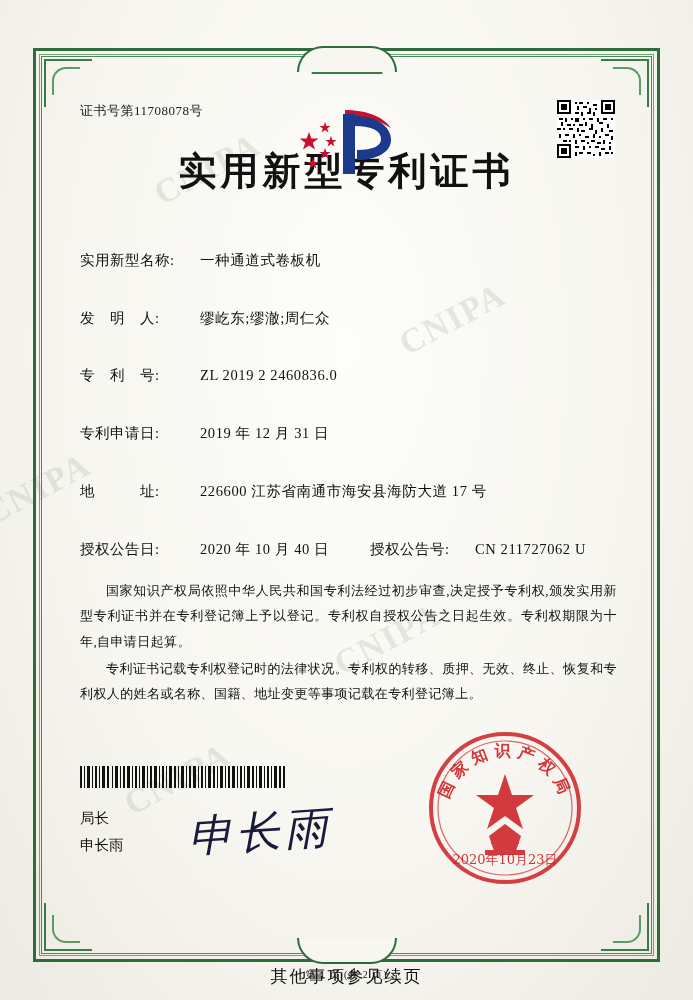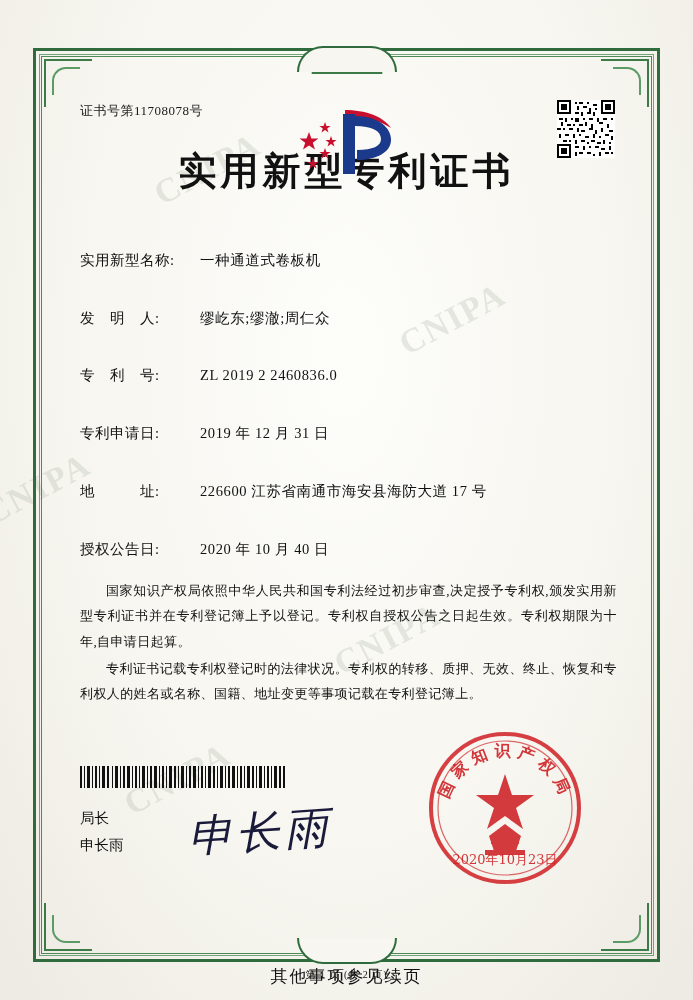--- a/index.html
+++ b/index.html
@@ -332,20 +332,24 @@
       <div class="row">
         <span class="lbl">地　　　址:</span>
         <span class="val">226600 江苏省南通市海安县海防大道 17 号</span>
       </div>
 
       <div class="row-split">
         <span class="left">
           <span class="lbl">授权公告日:</span>
           <span class="val">2020 年 10 月 40 日</span>
         </span>
+        <span class="right">
+          <span class="lbl2">授权公告号:</span>
+          <span class="val">CN 211727062 U</span>
+        </span>
       </div>
     </div>
 
     <div class="para">
       <p>国家知识产权局依照中华人民共和国专利法经过初步审查,决定授予专利权,颁发实用新型专利证书并在专利登记簿上予以登记。专利权自授权公告之日起生效。专利权期限为十年,自申请日起算。</p>
       <p>专利证书记载专利权登记时的法律状况。专利权的转移、质押、无效、终止、恢复和专利权人的姓名或名称、国籍、地址变更等事项记载在专利登记簿上。</p>
     </div>
 
     <div class="barcode">
       <svg width="205" height="22" viewBox="0 0 205 22" shape-rendering="crispEdges">

